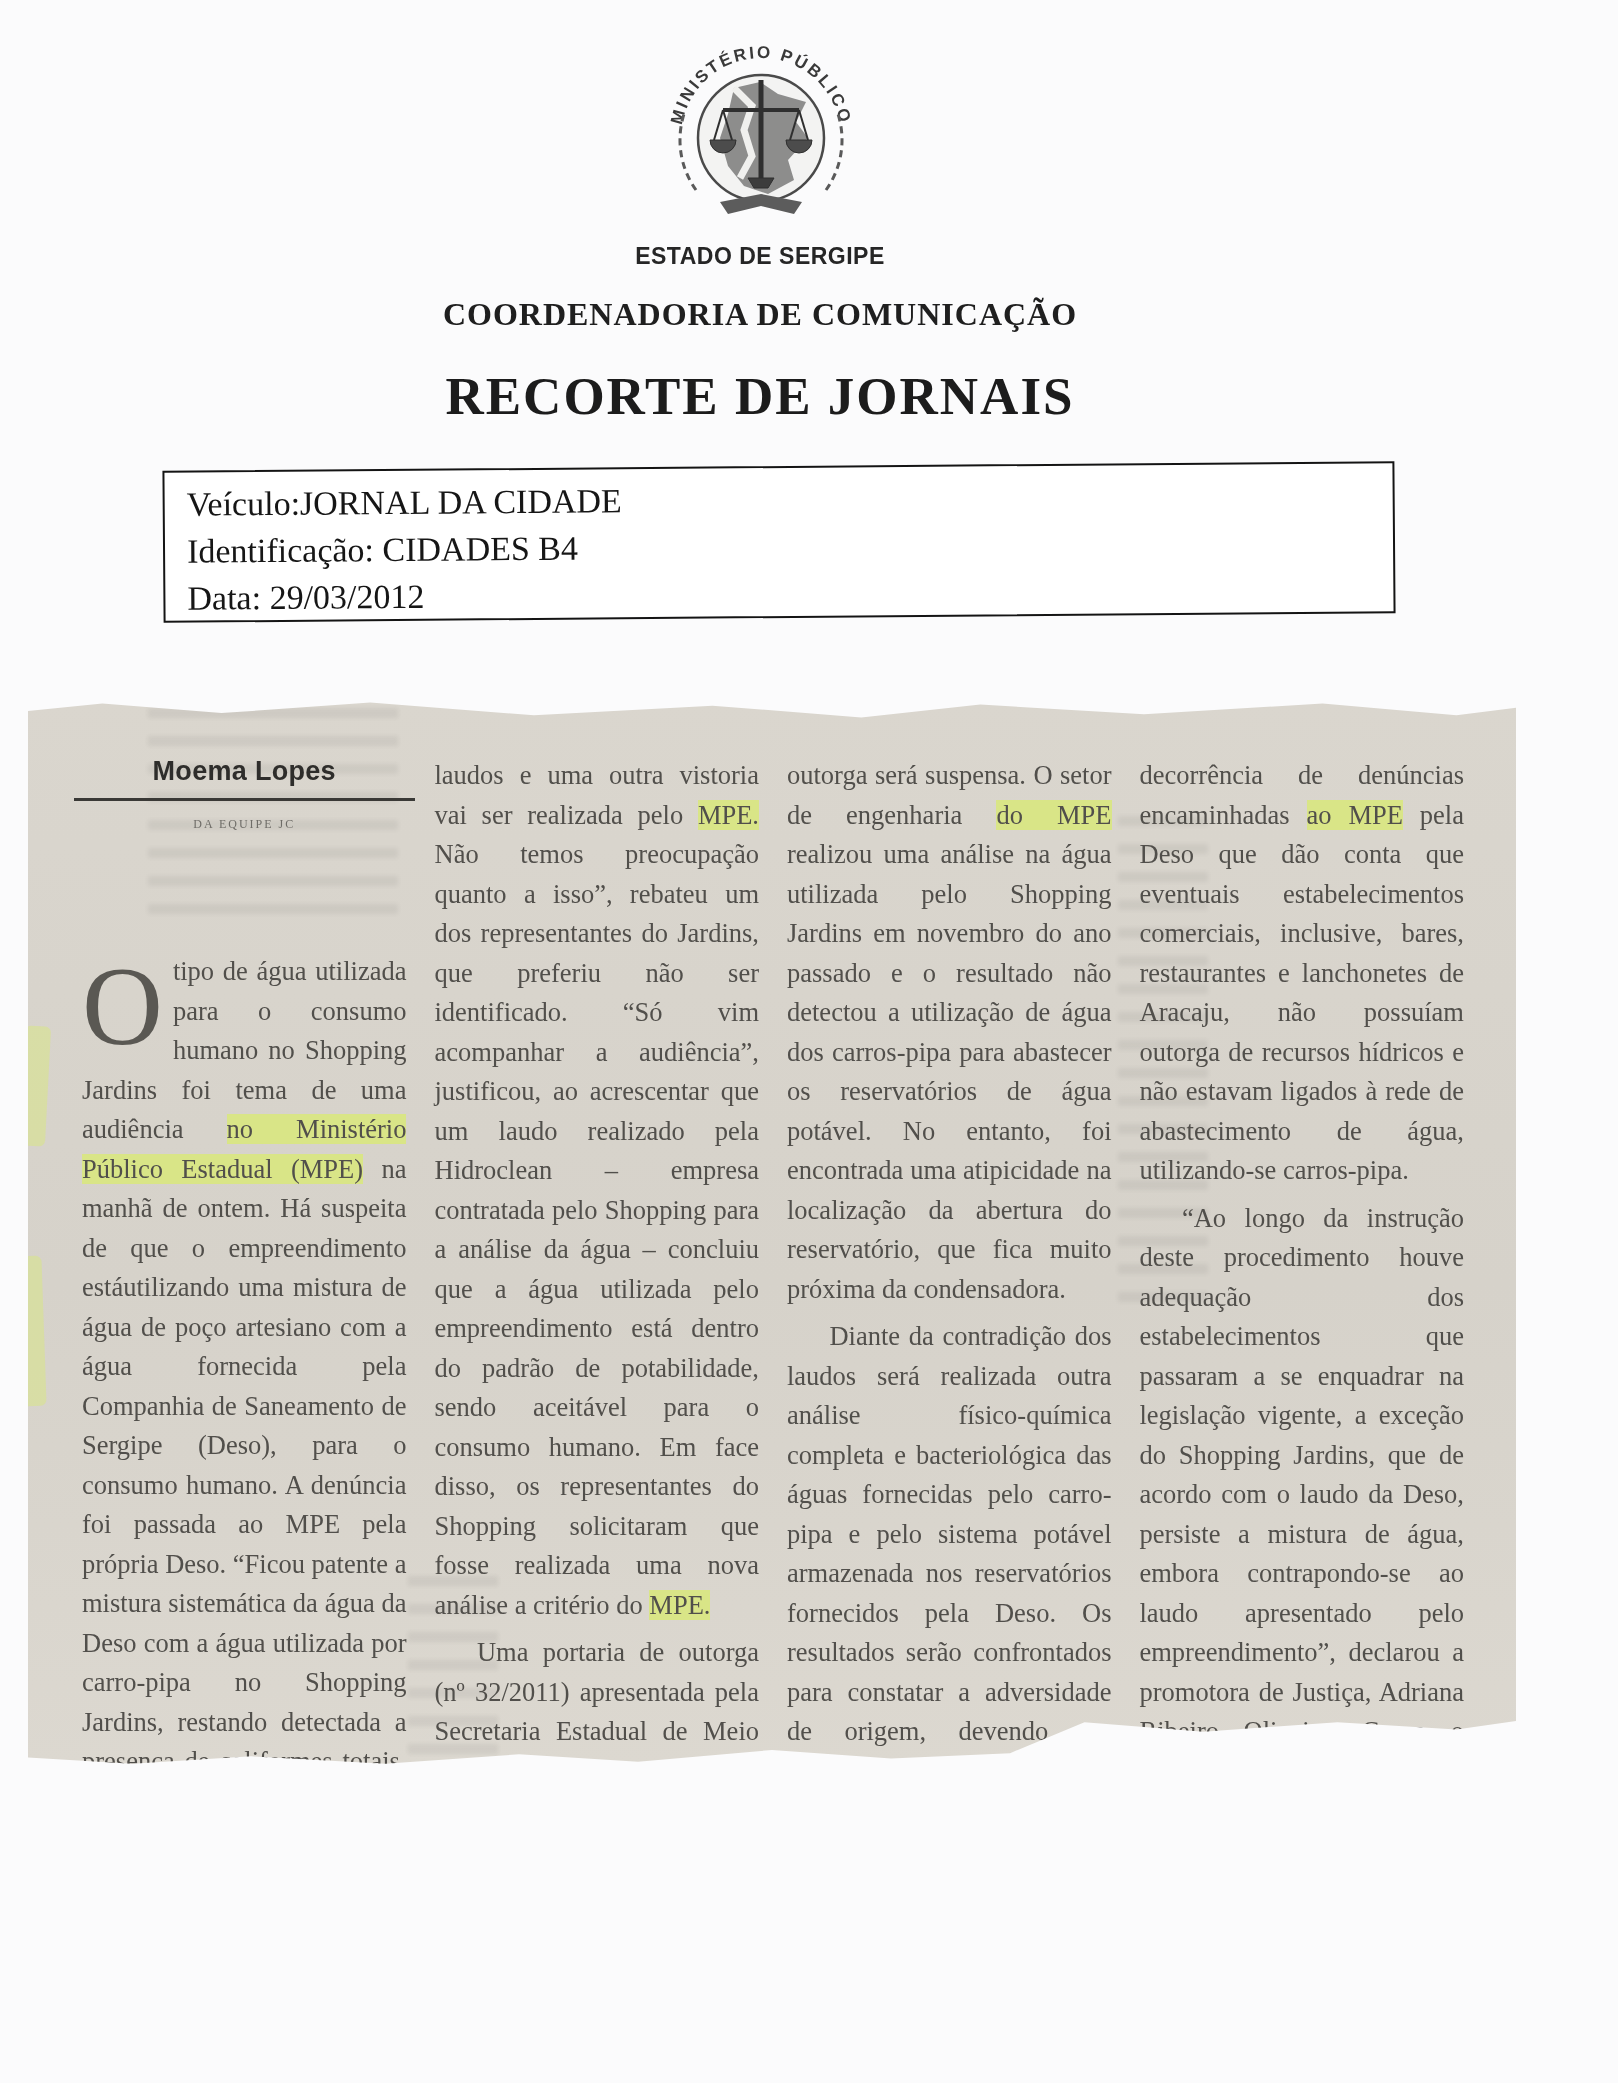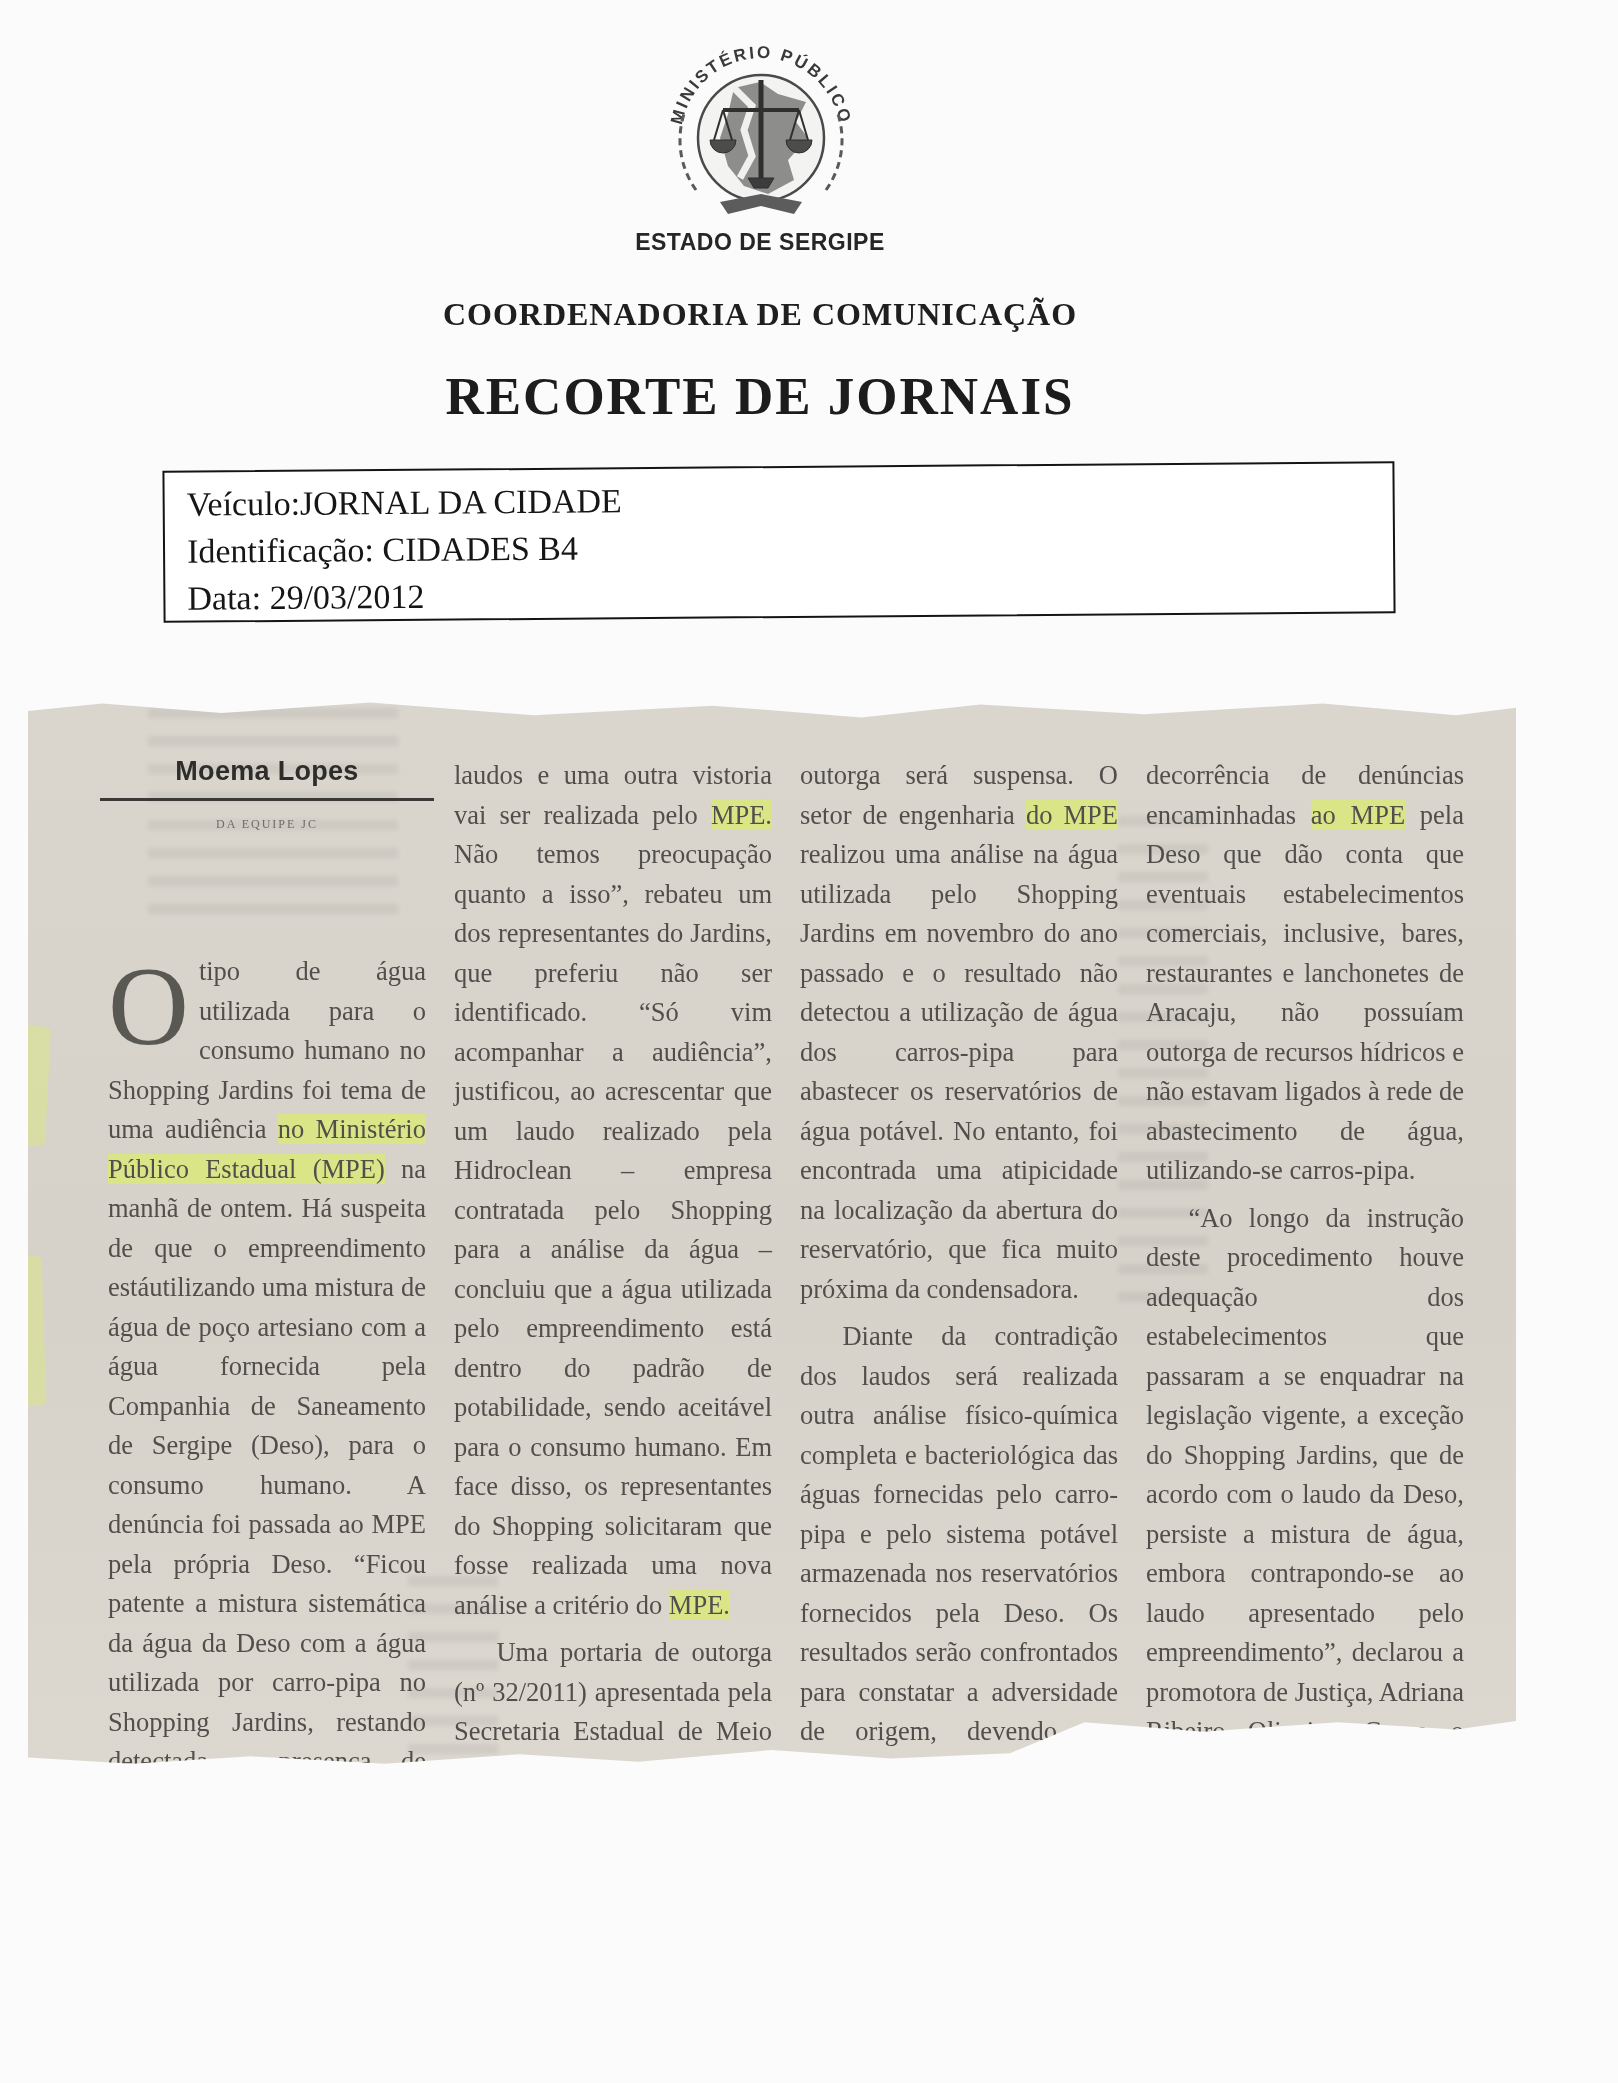--- a/index.html
+++ b/index.html
@@ -4,21 +4,21 @@
 <style>
   html,body{margin:0;padding:0;background:#e9e9ec;}
   .page{
     position:relative;width:1618px;height:2083px;margin:0 auto;
     background:#fbfbfc;overflow:hidden;
     font-family:"Liberation Serif",serif;color:#222;
   }
   
   .seal{position:absolute;left:648px;top:10px;width:225px;height:215px;}
   .org-block{
-    position:absolute;left:0;top:228px;width:1520px;text-align:center;
+    position:absolute;left:0;top:242px;width:1520px;text-align:center;
     font-family:"Liberation Sans",sans-serif;font-weight:bold;
     font-size:23px;line-height:28px;color:#262626;letter-spacing:.5px;
   }
   .dept-title{
     position:absolute;left:0;top:296px;width:1520px;text-align:center;
     font-family:"Liberation Serif",serif;font-weight:bold;
     font-size:32px;letter-spacing:1px;color:#1f1f1f;
   }
   .doc-title{
     position:absolute;left:0;top:366px;width:1520px;text-align:center;
@@ -48,21 +48,21 @@
   .ghost{position:absolute;opacity:.07;filter:blur(2px);pointer-events:none;
     background:repeating-linear-gradient(180deg,#3a3a3a 0 10px,transparent 10px 28px);}
   .g1{left:120px;top:12px;width:250px;height:210px;}
   .g2{left:1090px;top:120px;width:90px;height:500px;}
   .g3{left:380px;top:880px;width:90px;height:420px;}
   .mark{position:absolute;background:#d9e587;opacity:.55;border-radius:6px;}
   .m1{left:-6px;top:330px;width:26px;height:120px;transform:rotate(3deg);}
   .m2{left:-8px;top:560px;width:24px;height:150px;transform:rotate(-2deg);}
   .cols{
     position:relative;display:flex;gap:12px;
-    padding:52px 44px 0 72px;box-sizing:border-box;height:100%;
+    padding:52px 44px 0 46px;box-sizing:border-box;height:100%;
   }
   .col{flex:1;min-width:0;overflow:hidden;
     font-size:26.5px;line-height:39.5px;color:#514f4b;text-align:justify;}
   
   .byline{padding-top:4px;}
   .byline-author{
     font-family:"Liberation Sans",sans-serif;font-weight:bold;
     font-size:27px;color:#2e2d2b;text-align:center;letter-spacing:.3px;
   }
   .byline-rule{height:3px;background:#3a3936;margin:6px 0 4px 0;}

